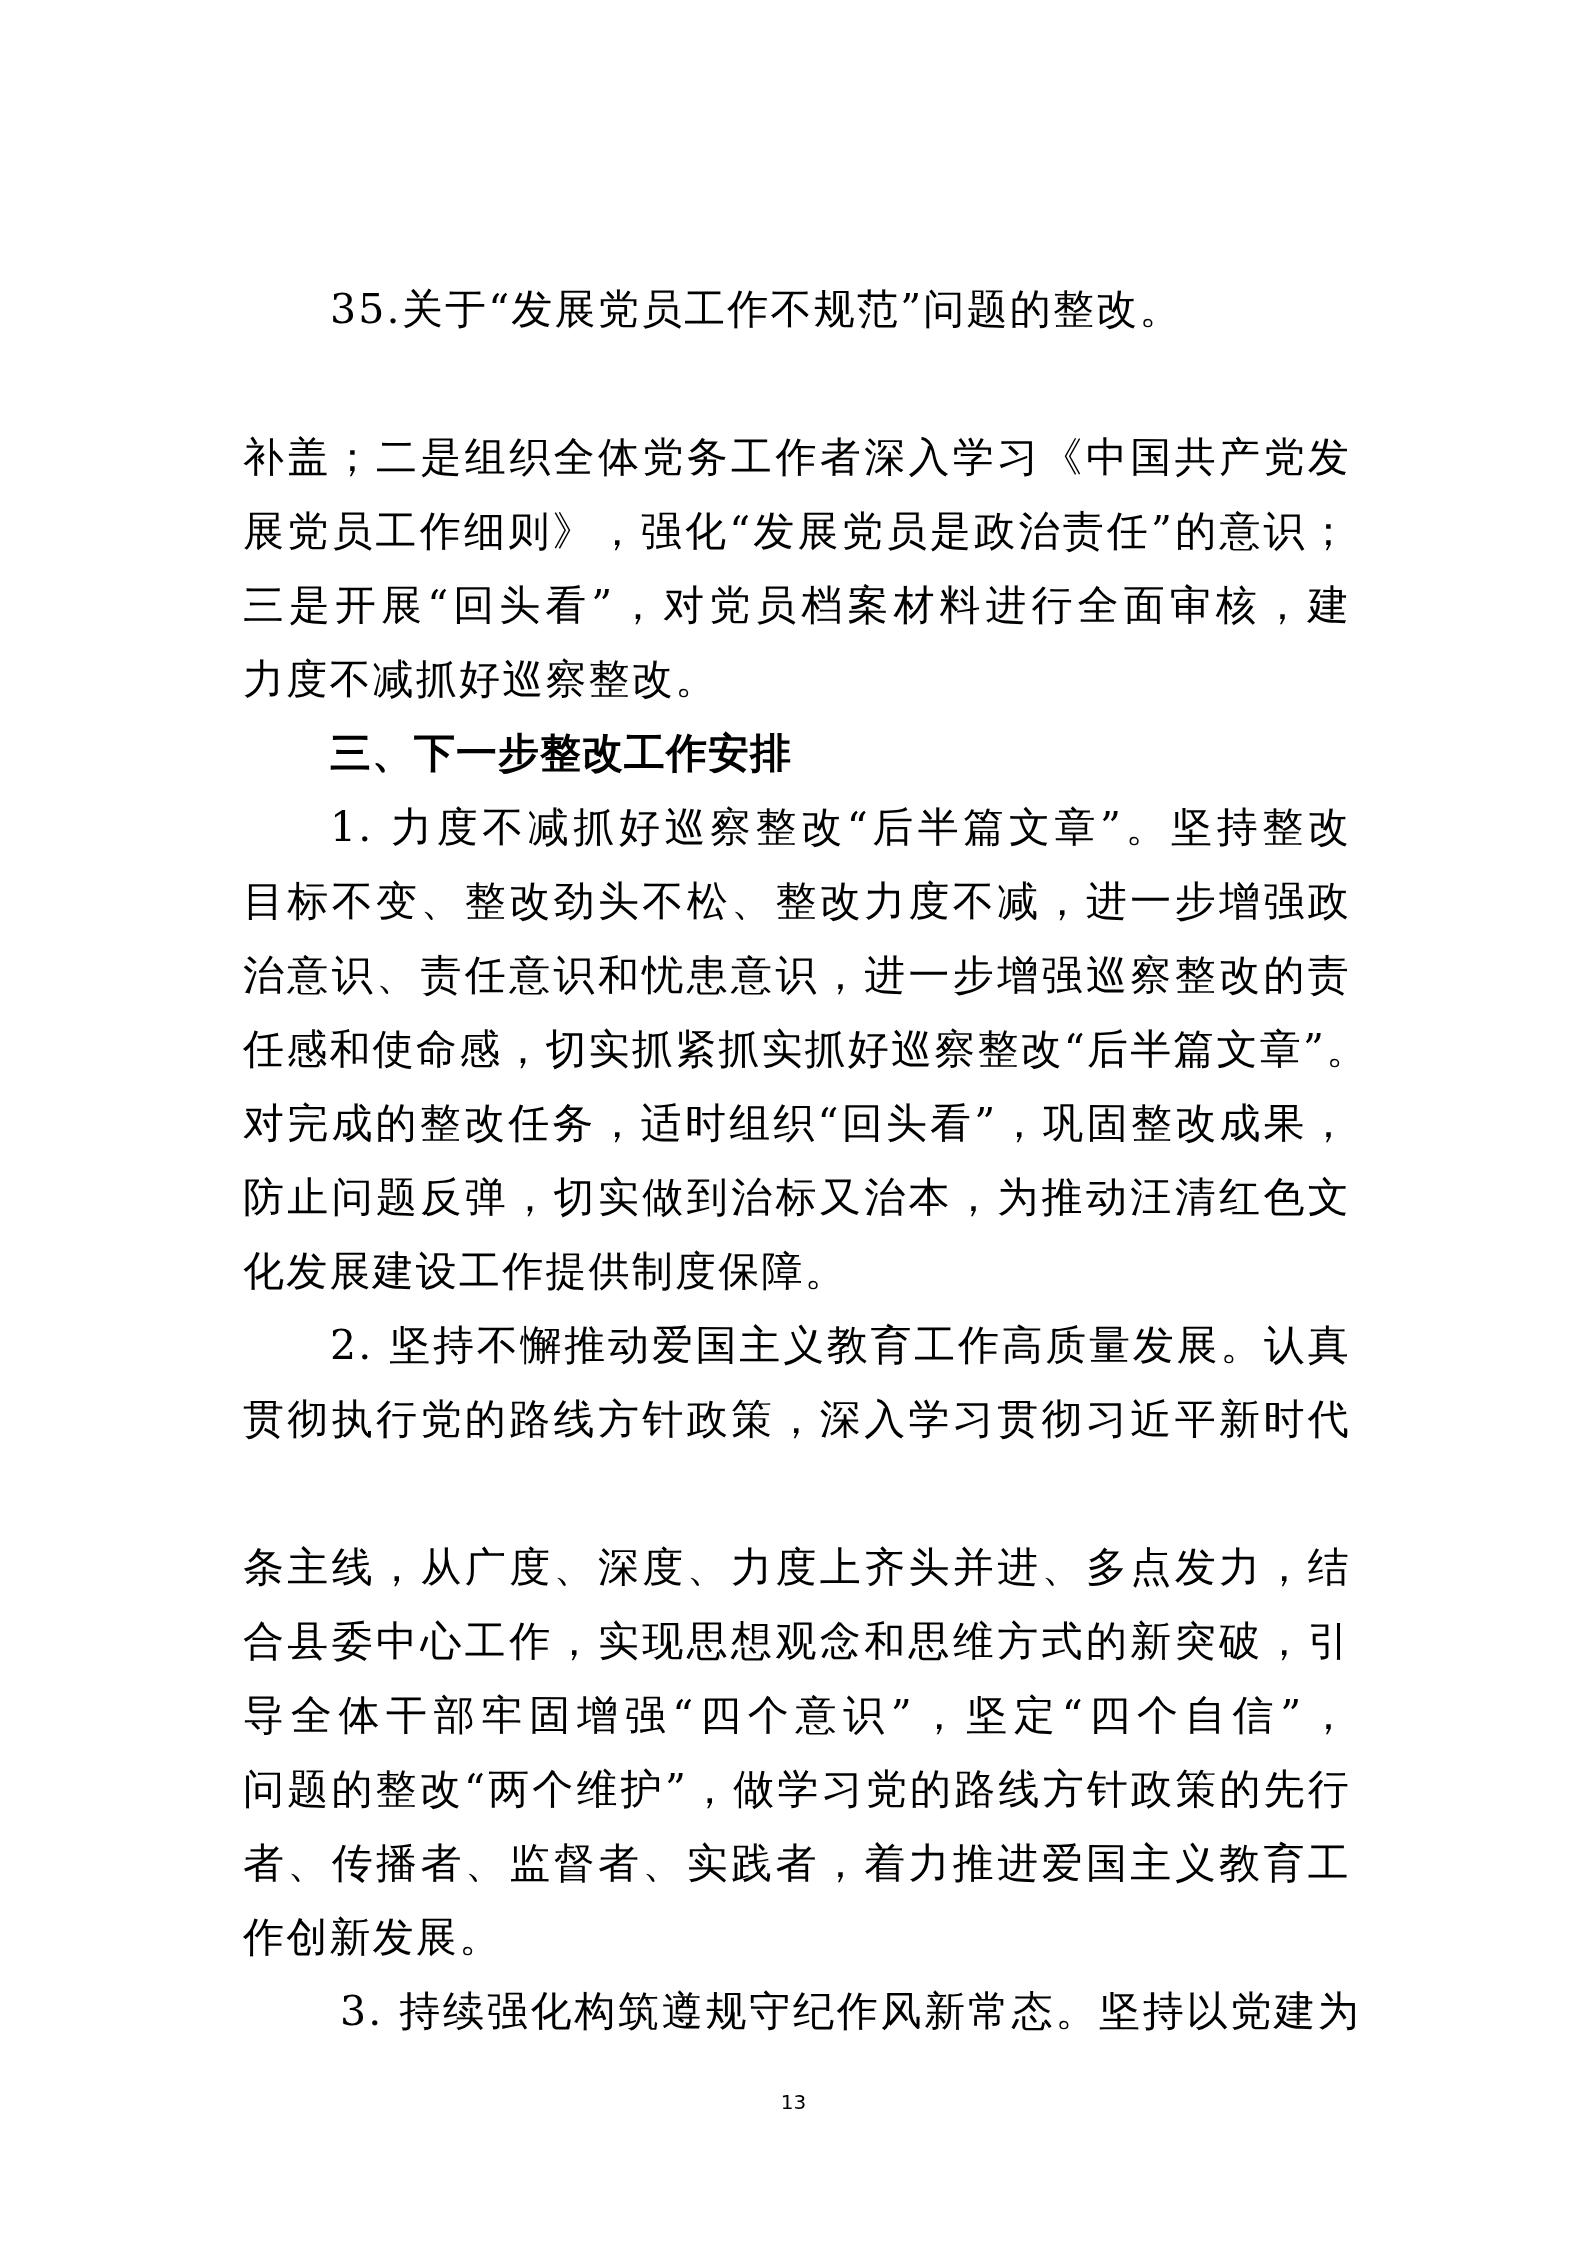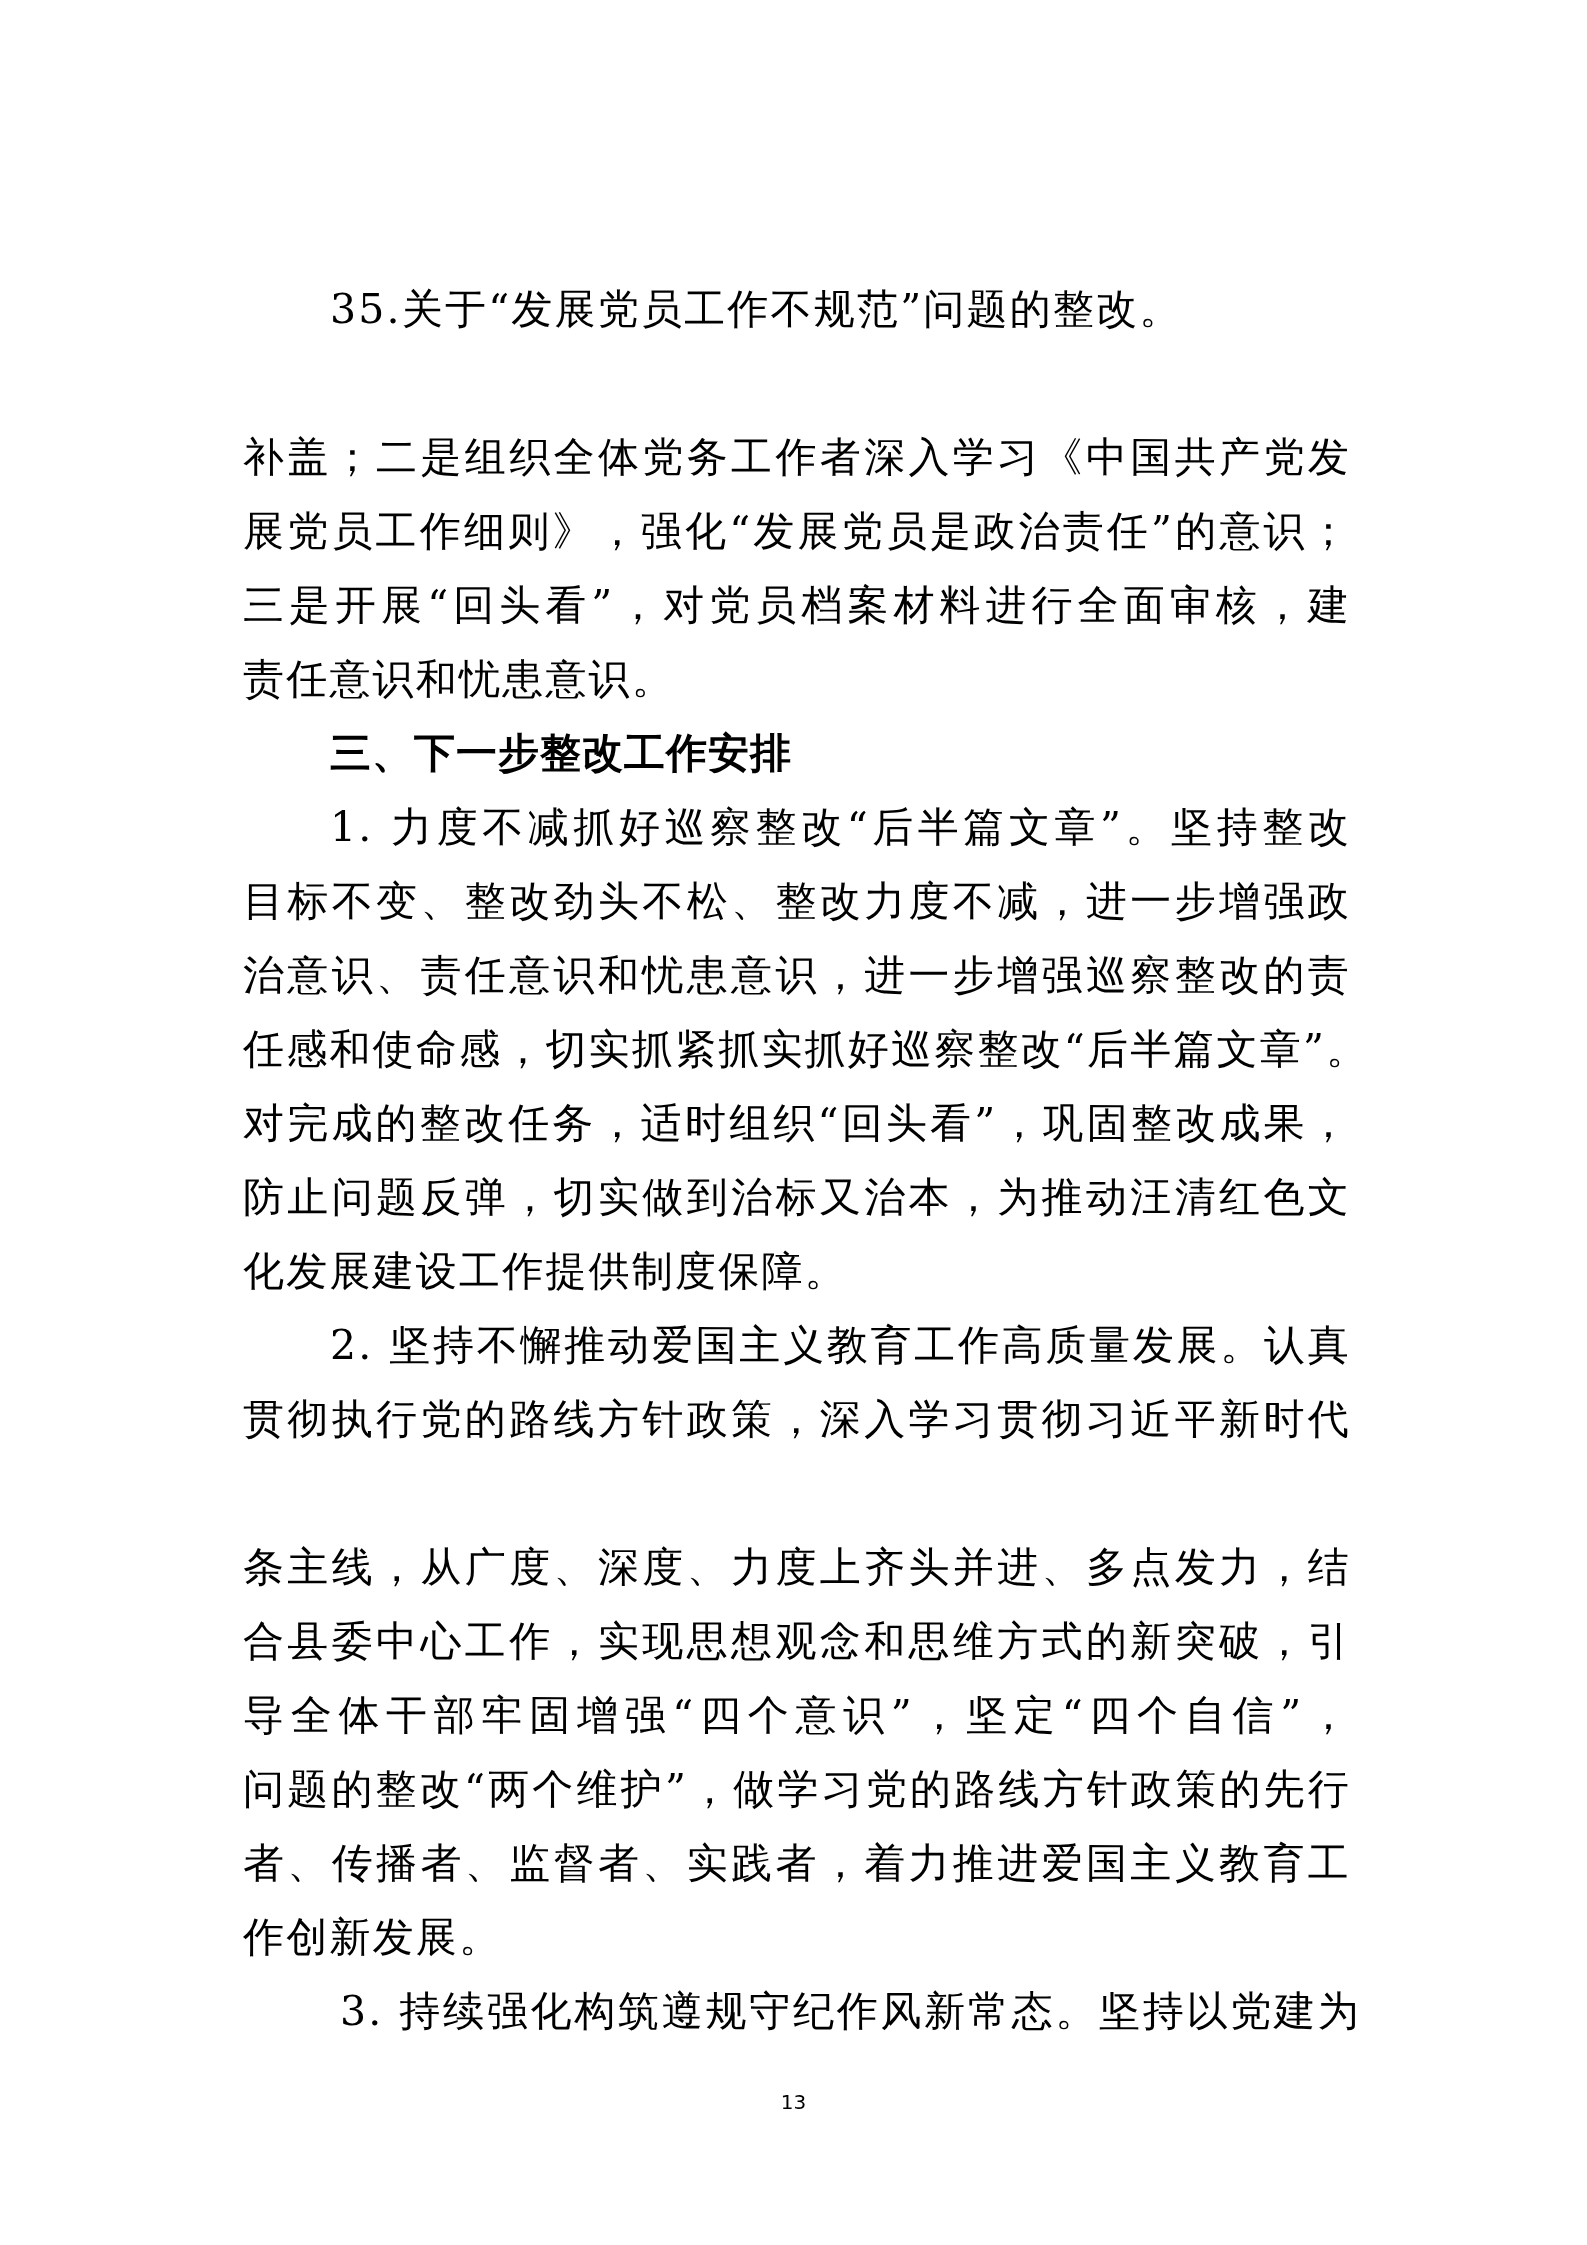--- a/index.html
+++ b/index.html
@@ -59,21 +59,21 @@
     }
   </style>
 </head>
 <body>
 
 <div class="page">
   <div class="line indent last" style="top:272px;">35.关于“发展党员工作不规范”问题的整改。</div>
   <div class="line" style="top:420px;">补盖；二是组织全体党务工作者深入学习《中国共产党发</div>
   <div class="line" style="top:494px;">展党员工作细则》，强化“发展党员是政治责任”的意识；</div>
   <div class="line" style="top:568px;">三是开展“回头看”，对党员档案材料进行全面审核，建</div>
-  <div class="line last" style="top:642px;">责任意识和忧患意识。</div>
+  <div class="line last" style="top:642px;">力度不减抓好巡察整改。</div>
   <div class="line indent heading" style="top:716px;">三、下一步整改工作安排</div>
   <div class="line indent" style="top:790px;">1. 力度不减抓好巡察整改“后半篇文章”。坚持整改</div>
   <div class="line" style="top:864px;">目标不变、整改劲头不松、整改力度不减，进一步增强政</div>
   <div class="line" style="top:938px;">治意识、责任意识和忧患意识，进一步增强巡察整改的责</div>
   <div class="line" style="top:1012px;">任感和使命感，切实抓紧抓实抓好巡察整改“后半篇文章”。</div>
   <div class="line" style="top:1086px;">对完成的整改任务，适时组织“回头看”，巩固整改成果，</div>
   <div class="line last" style="top:1234px;">化发展建设工作提供制度保障。</div>
   <div class="line" style="top:1160px;">防止问题反弹，切实做到治标又治本，为推动汪清红色文</div>
   <div class="line indent" style="top:1308px;">2. 坚持不懈推动爱国主义教育工作高质量发展。认真</div>
   <div class="line" style="top:1382px;">贯彻执行党的路线方针政策，深入学习贯彻习近平新时代</div>

